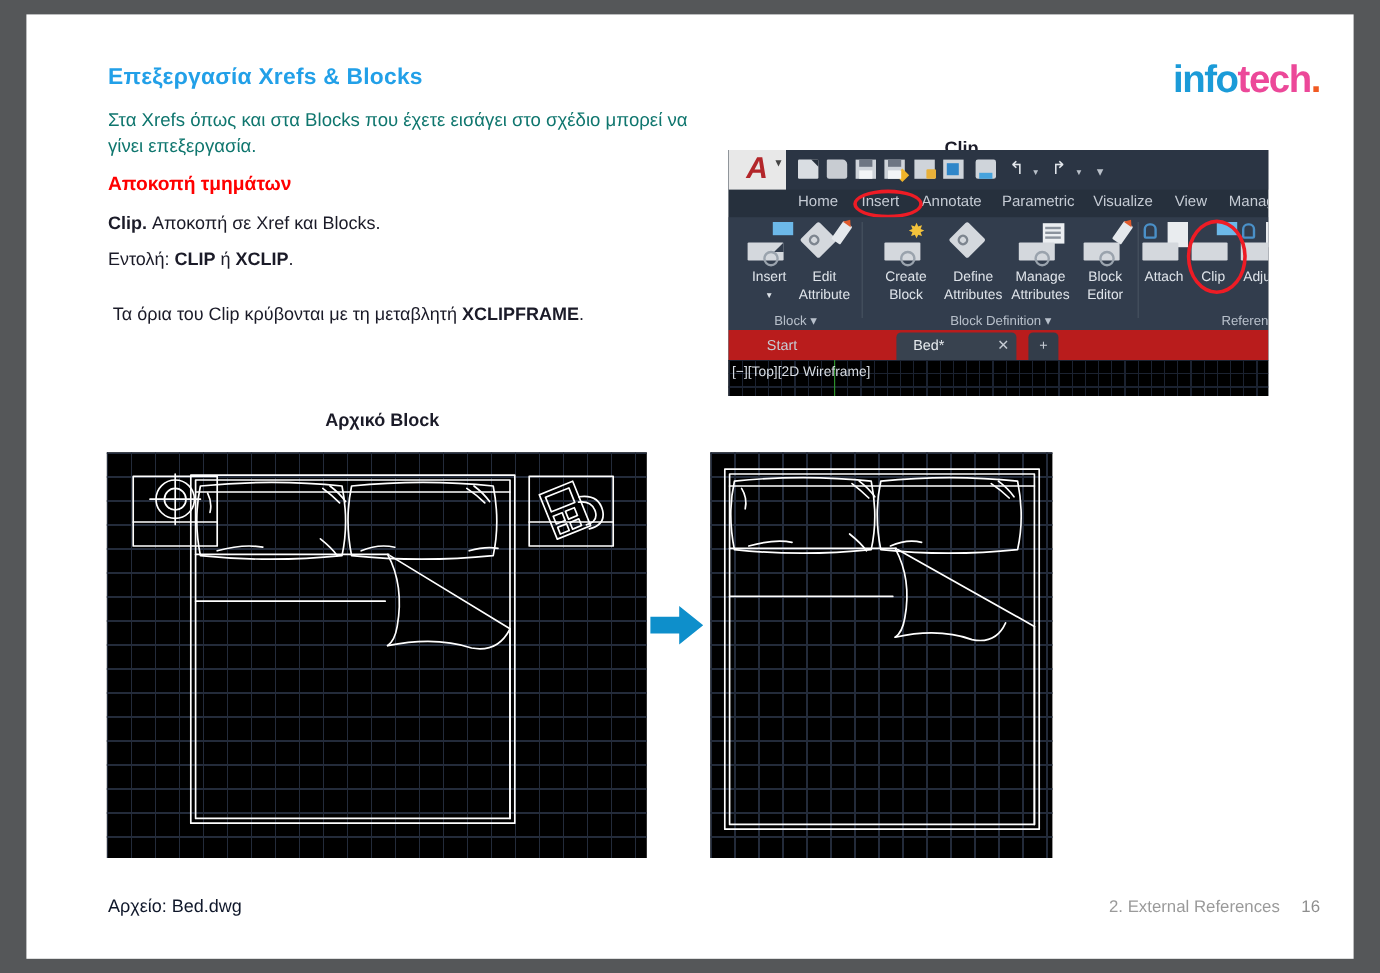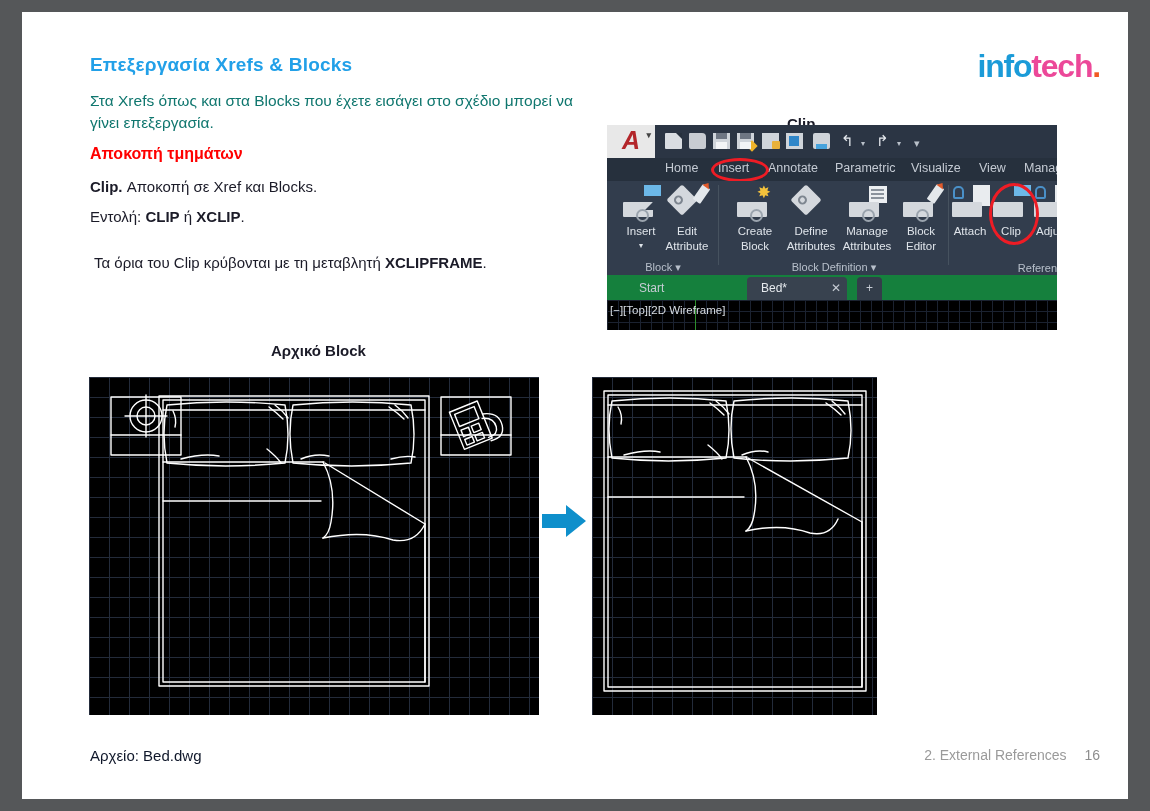--- a/index.html
+++ b/index.html
@@ -147,21 +147,21 @@
   .g-pen {
     position:absolute; right:1px; top:0px; width:9px; height:18px;
     background:#e4e8ec; transform:rotate(35deg); border-radius:1px;
   }
   .g-pen::before{content:"";position:absolute;left:0;top:-4px;border-left:4.5px solid transparent;border-right:4.5px solid transparent;border-bottom:5px solid #e05a2b;}
   .g-clip { position:absolute; left:3px; top:1px; width:11px; height:13px;
     border:2px solid #4a90c8; border-radius:5px 5px 2px 2px; }
 
   #acad .dtabs {
     position:absolute; left:0; top:150px; width:100%; height:25px;
-    background:#15803d;
+    background:#b91c1c;
   }
   .dtab {
     position:absolute; top:2px; height:23px; padding:0 14px;
     font-size:12px; color:#c6ccd4; line-height:23px;
     border-radius:4px 4px 0 0;
   }
   .dtab.sel { background:#38424f; color:#e6eaee; }
   #acad .canvas {
     position:absolute; left:0; top:175px; width:100%; height:30px;
     background:#000;

